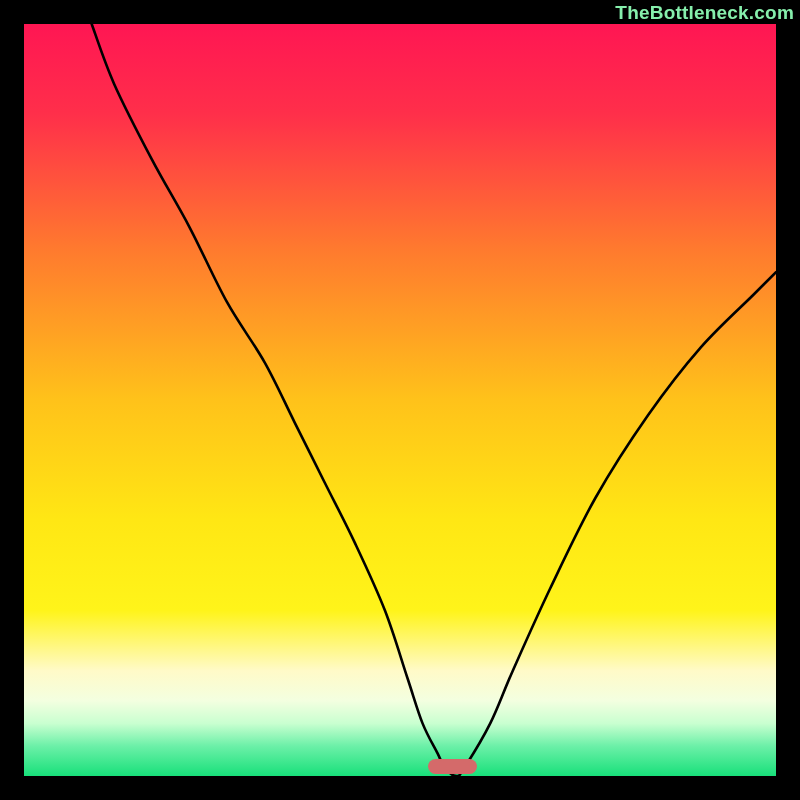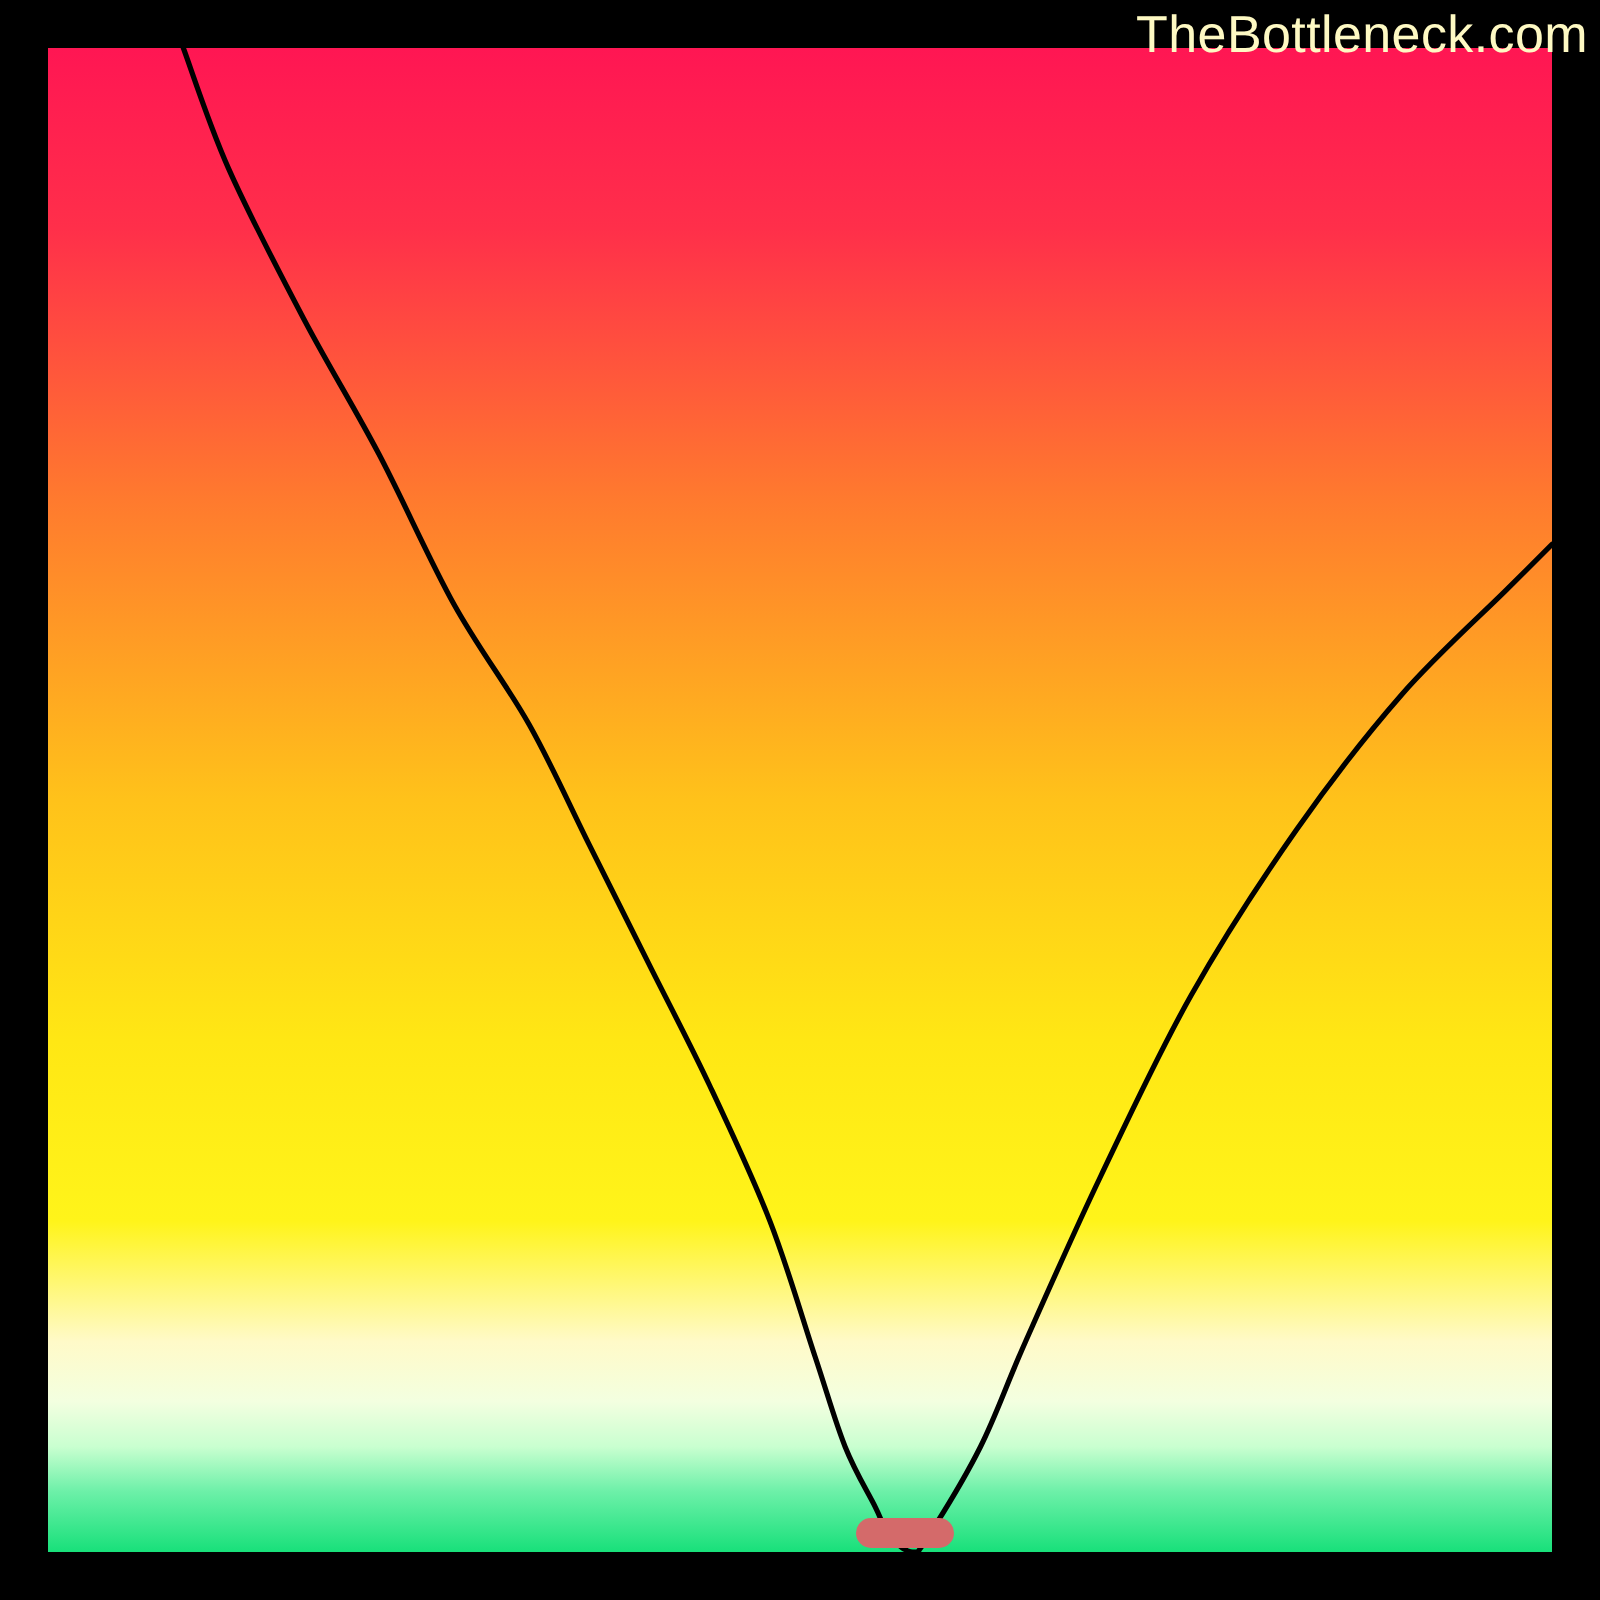--- a/index.html
+++ b/index.html
@@ -26,23 +26,23 @@
     
   }
   .plot-bg {
     position: absolute;
     left: 0; top: 0; right: 0; bottom: 0;
   }
   .watermark {
     position: absolute;
     top: 2px;
     right: 6px;
-    color: #fef9c3;
-    font-size: 26px;
-    font-weight: 400;
+    color: #86efac;
+    font-size: 19px;
+    font-weight: 700;
     letter-spacing: 0.2px;
     z-index: 5;
   }
   svg.curve {
     position: absolute;
     left: 0; top: 0;
     width: 100%;
     height: 100%;
     z-index: 3;
   }

